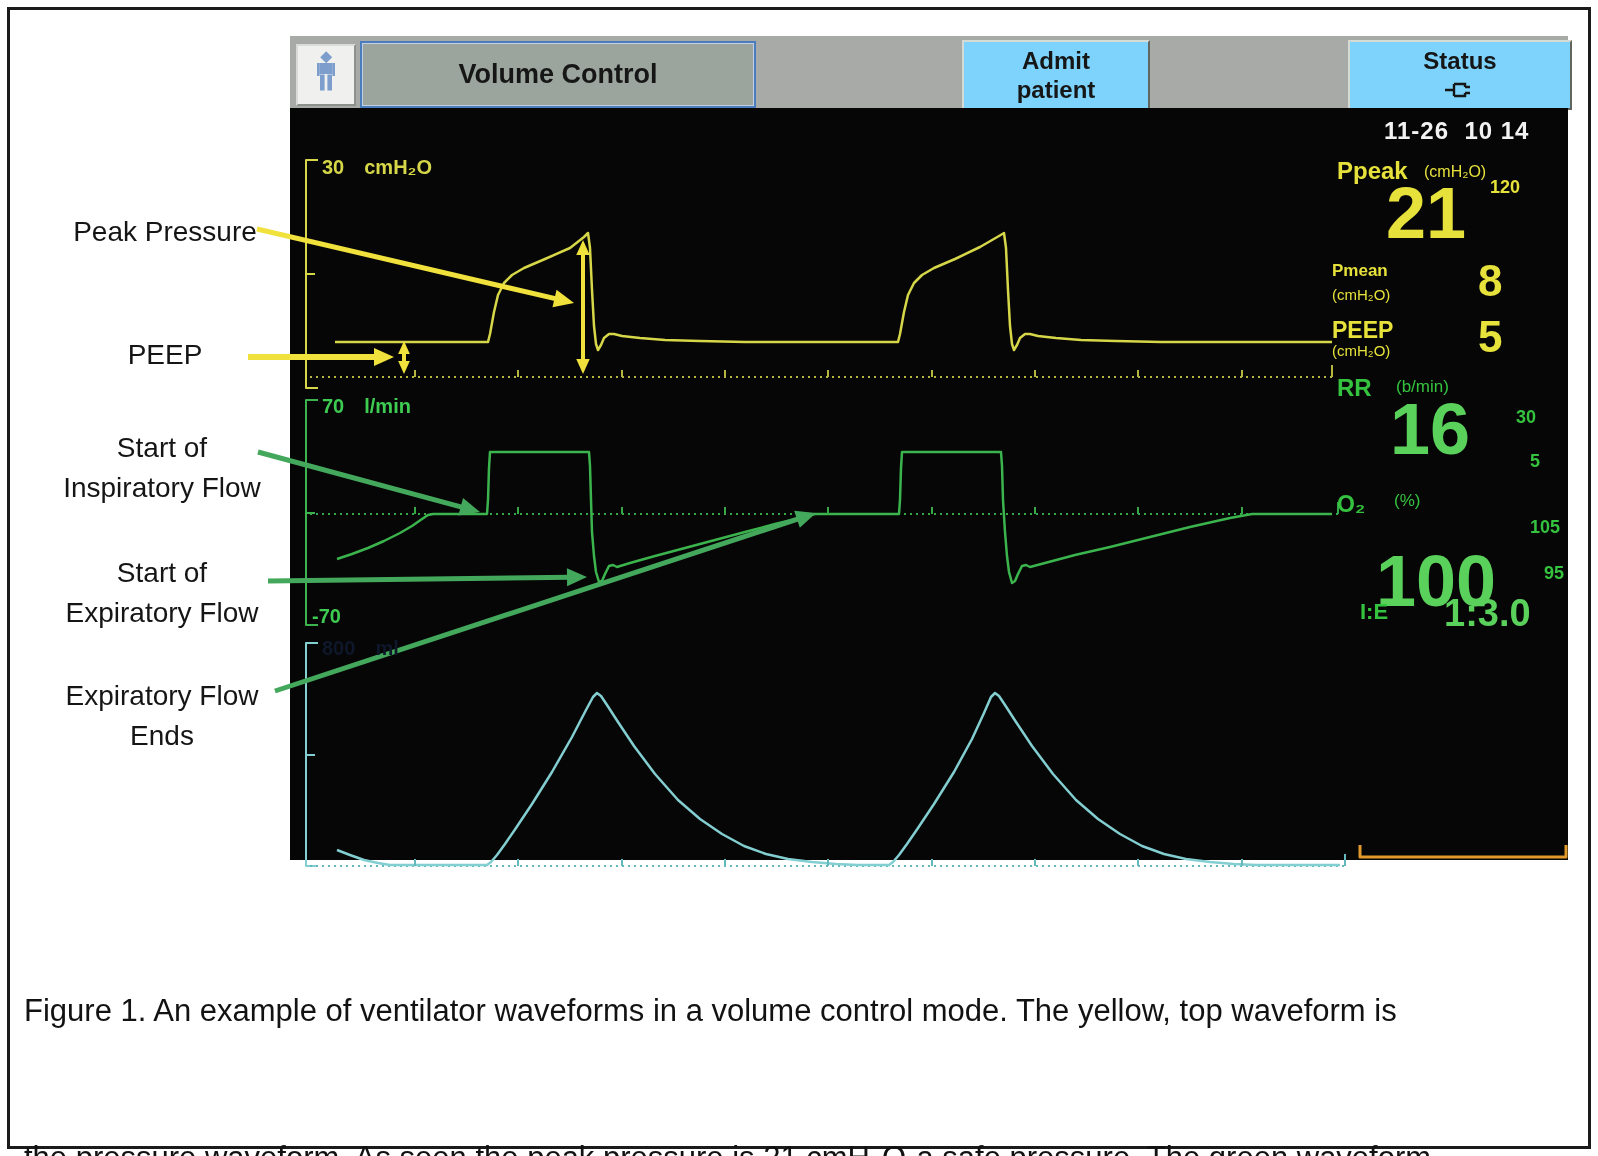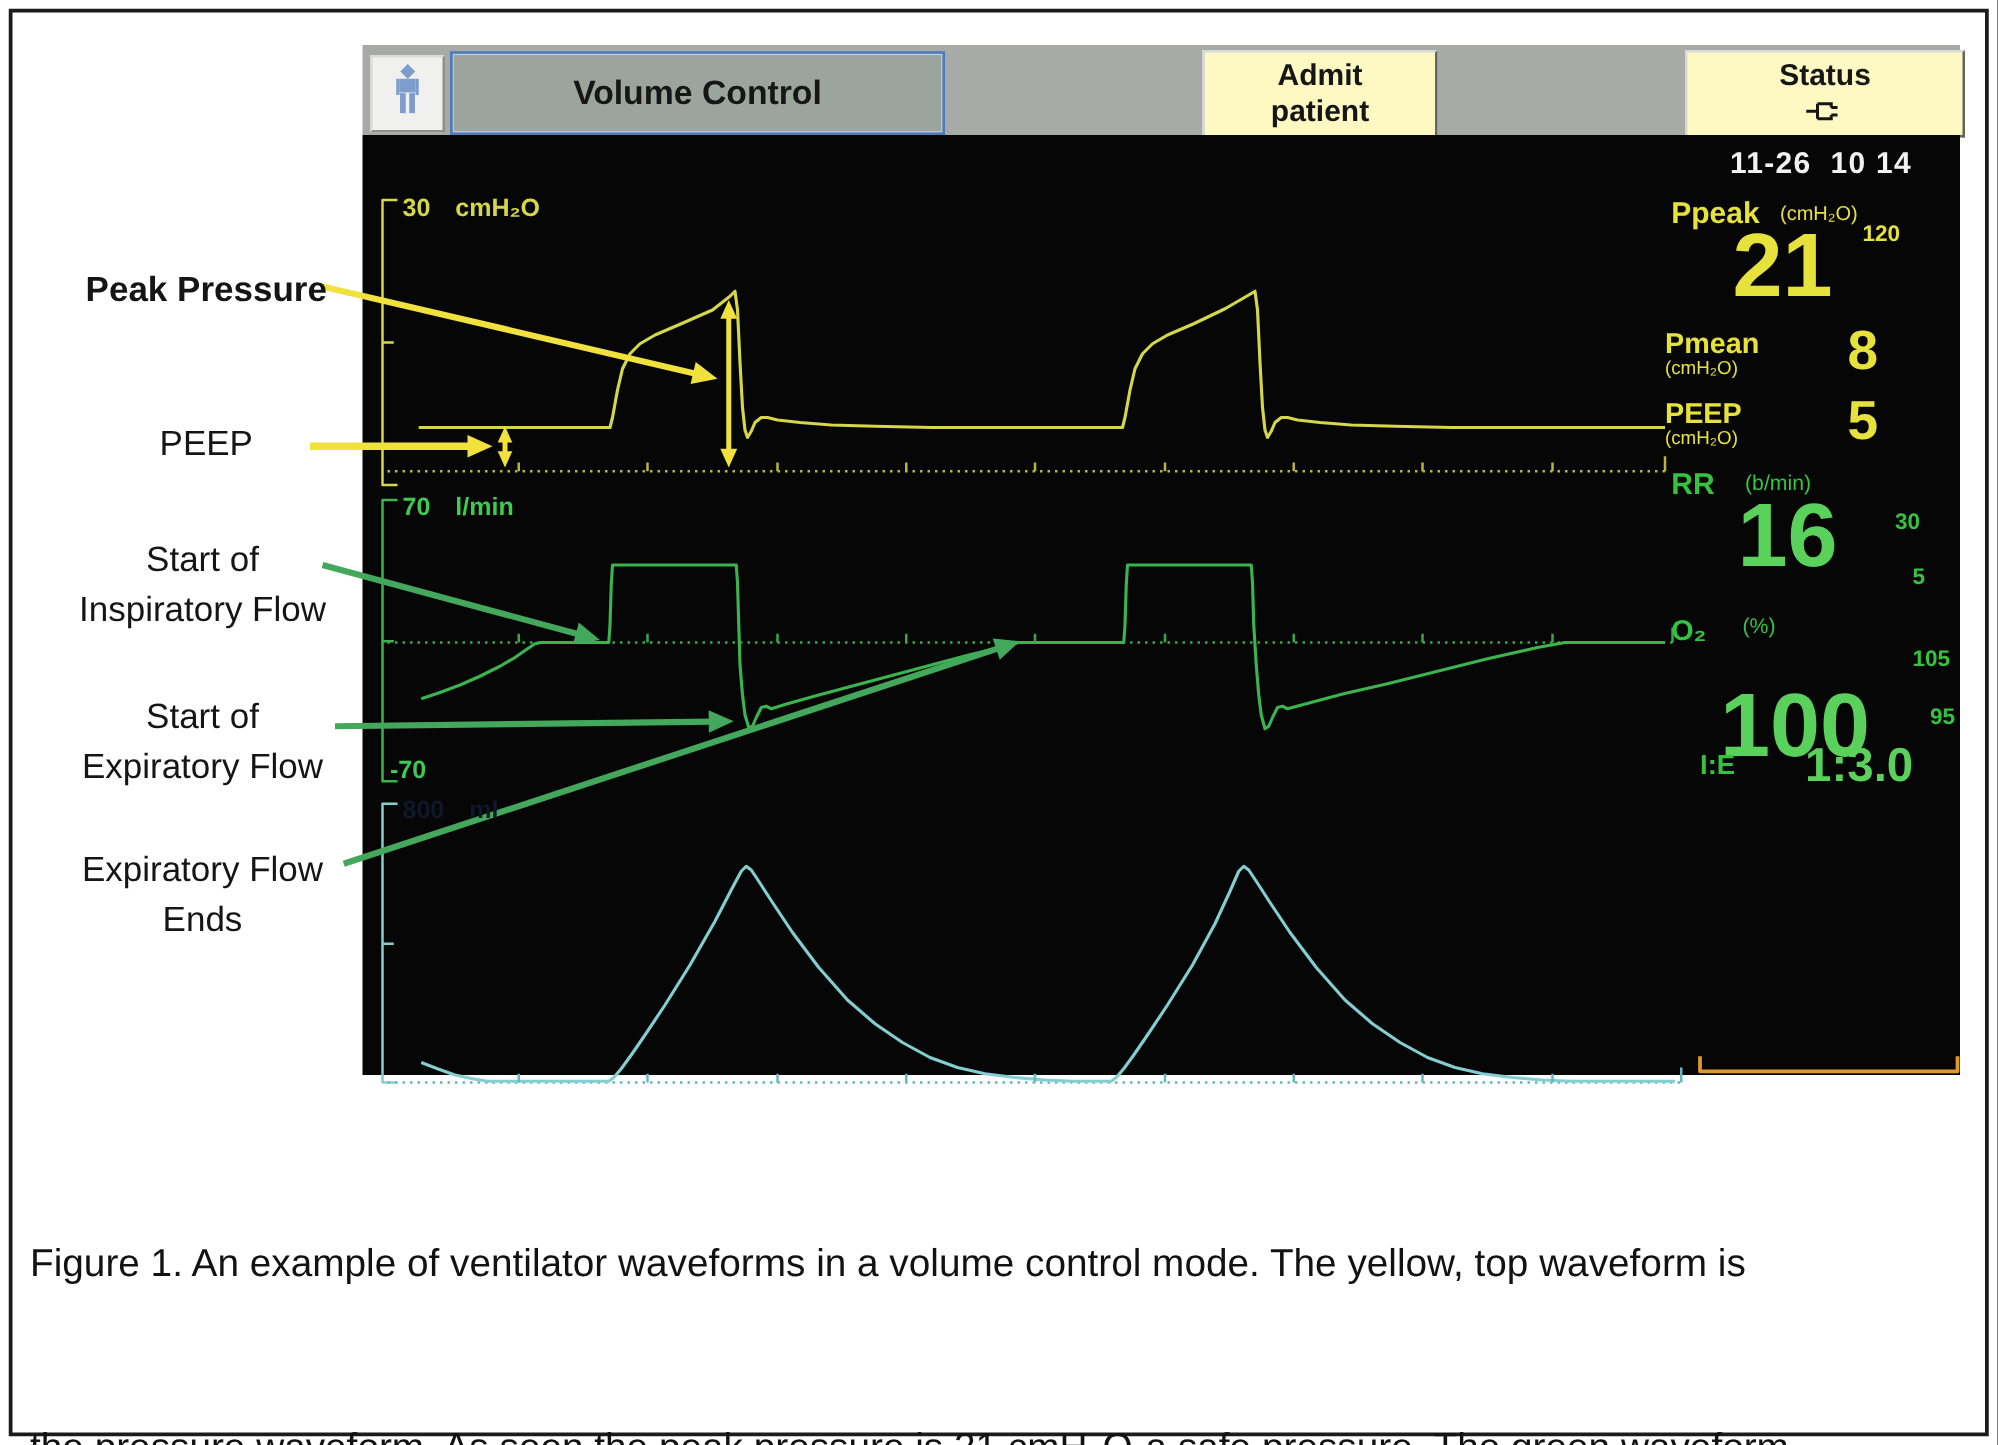--- a/index.html
+++ b/index.html
@@ -12,21 +12,21 @@
   .screen{position:absolute;left:290px;top:108px;width:1278px;height:752px;background:#060606;}
   .overlay{position:absolute;left:0;top:0;width:1598px;height:1156px;pointer-events:none;}
   
   .patient-btn{position:absolute;left:296px;top:44px;width:56px;height:58px;background:#f0f1ef;
     border:2px solid #8d918c;border-top-color:#d9dbd8;border-left-color:#d9dbd8;
     display:flex;align-items:center;justify-content:center;}
   .mode-btn{position:absolute;left:360px;top:41px;width:392px;height:63px;background:#9ba59d;
     border:2px solid #4b7dbe;box-shadow:inset 0 0 0 1px #c3d0e2;
     display:flex;align-items:center;justify-content:center;
     font-size:27px;font-weight:bold;color:#161616;}
-  .gray-btn{position:absolute;top:40px;height:66px;background:#fef9c3;
+  .gray-btn{position:absolute;top:40px;height:66px;background:#7dd3fc;
     border-top:2px solid #d6dad5;border-left:2px solid #d6dad5;
     border-bottom:2px solid #61675f;border-right:2px solid #61675f;
     display:flex;flex-direction:column;align-items:center;justify-content:center;
     font-size:24px;font-weight:bold;color:#161616;line-height:29px;}
   .admit-btn{left:962px;width:184px;}
   .status-btn{left:1348px;width:220px;}
   
   .scr{position:absolute;white-space:pre;line-height:1.05;}
   .yel{color:#e6e23b;}
   .yel-dim{color:#d6d748;}
@@ -162,21 +162,21 @@
 <div class="scr cyn scale-row" style="left:322px;top:638px;">
   <span>800</span>
   <span>ml</span>
 </div>
 
 <div class="scr yel b" style="left:1337px;top:158px;font-size:24px;">Ppeak</div>
 <div class="scr yel unit" style="left:1424px;top:164px;">(cmH₂O)</div>
 <div class="scr yel sm-lim" style="left:1490px;top:178px;">120</div>
 <div class="scr yel big-val" style="left:1386px;top:176px;">21</div>
 
-<div class="scr yel b" style="left:1332px;top:262px;font-size:23px;text-align:right;">Pmean</div>
+<div class="scr yel b" style="left:1332px;top:262px;font-size:17px;text-align:right;">Pmean</div>
 <div class="scr yel" style="left:1332px;top:287px;font-size:15px;">(cmH₂O)</div>
 <div class="scr yel mid-val" style="left:1478px;top:258px;">8</div>
 
 <div class="scr yel b" style="left:1332px;top:318px;font-size:23px;">PEEP</div>
 <div class="scr yel" style="left:1332px;top:343px;font-size:15px;">(cmH₂O)</div>
 <div class="scr yel mid-val" style="left:1478px;top:314px;">5</div>
 
 <div class="scr grn-lbl b" style="left:1337px;top:375px;font-size:24px;">RR</div>
 <div class="scr grn-lbl" style="left:1396px;top:378px;font-size:17px;text-align:center;">(b/min)</div>
 <div class="scr grn-big big-val" style="left:1390px;top:392px;">16</div>
@@ -185,21 +185,21 @@
 
 <div class="scr grn-lbl b" style="left:1337px;top:492px;font-size:23px;">O₂</div>
 <div class="scr grn-lbl" style="left:1394px;top:492px;font-size:17px;">(%)</div>
 <div class="scr grn-big big-val" style="left:1376px;top:500px;margin-top:44px;">100</div>
 <div class="scr grn-lbl sm-lim" style="left:1530px;top:518px;text-align:right;">105</div>
 <div class="scr grn-lbl sm-lim" style="left:1544px;top:564px;">95</div>
 
 <div class="scr grn-lbl b" style="left:1360px;top:600px;font-size:22px;">I:E</div>
 <div class="scr grn-big b" style="left:1444px;top:594px;font-size:38px;">1:3.0</div>
 
-<div class="note" style="left:40px;top:212px;width:250px;font-weight:bold;">Peak Pressure</div>
+<div class="note" style="left:40px;top:212px;width:250px;">Peak Pressure</div>
 <div class="note" style="left:40px;top:335px;width:250px;">PEEP</div>
 <div class="note" style="left:22px;top:428px;width:280px;">
   <div>Start of</div>
   <div>Inspiratory Flow</div>
 </div>
 <div class="note" style="left:22px;top:553px;width:280px;">
   <div>Start of</div>
   <div>Expiratory Flow</div>
 </div>
 <div class="note" style="left:22px;top:676px;width:280px;">

